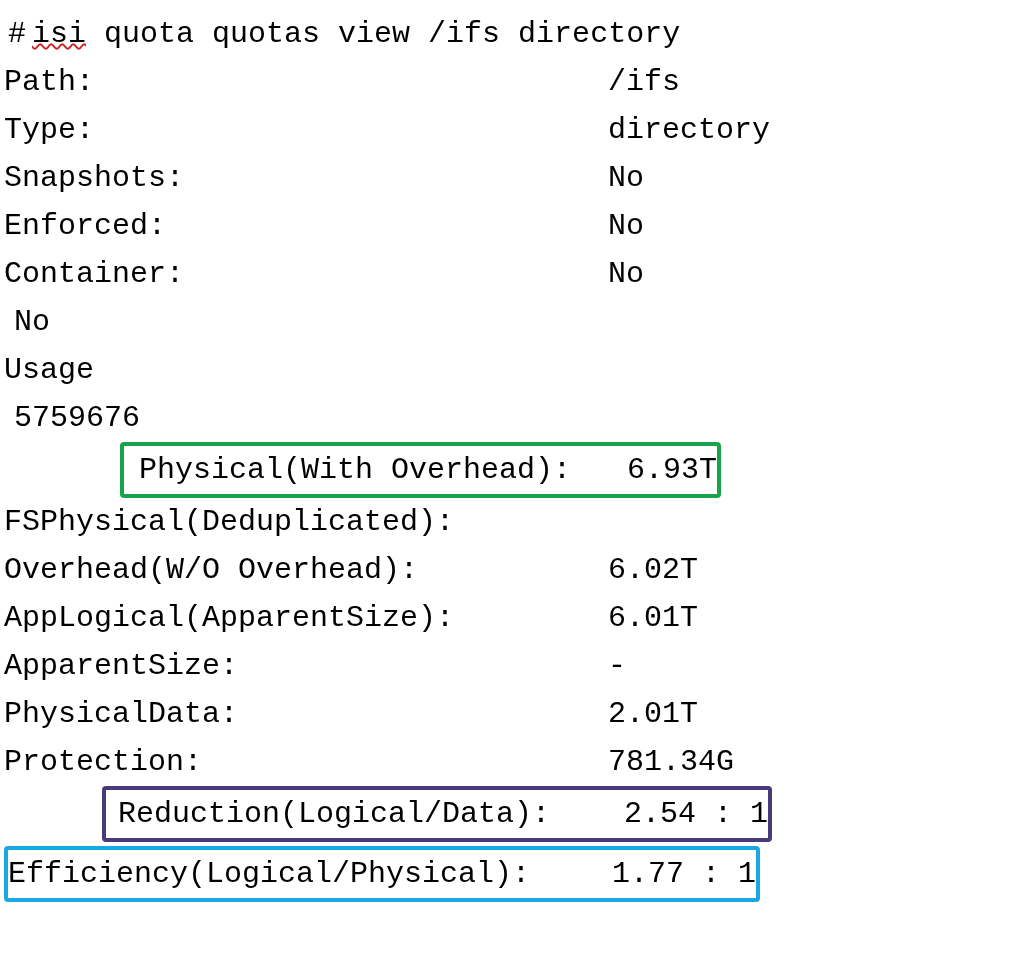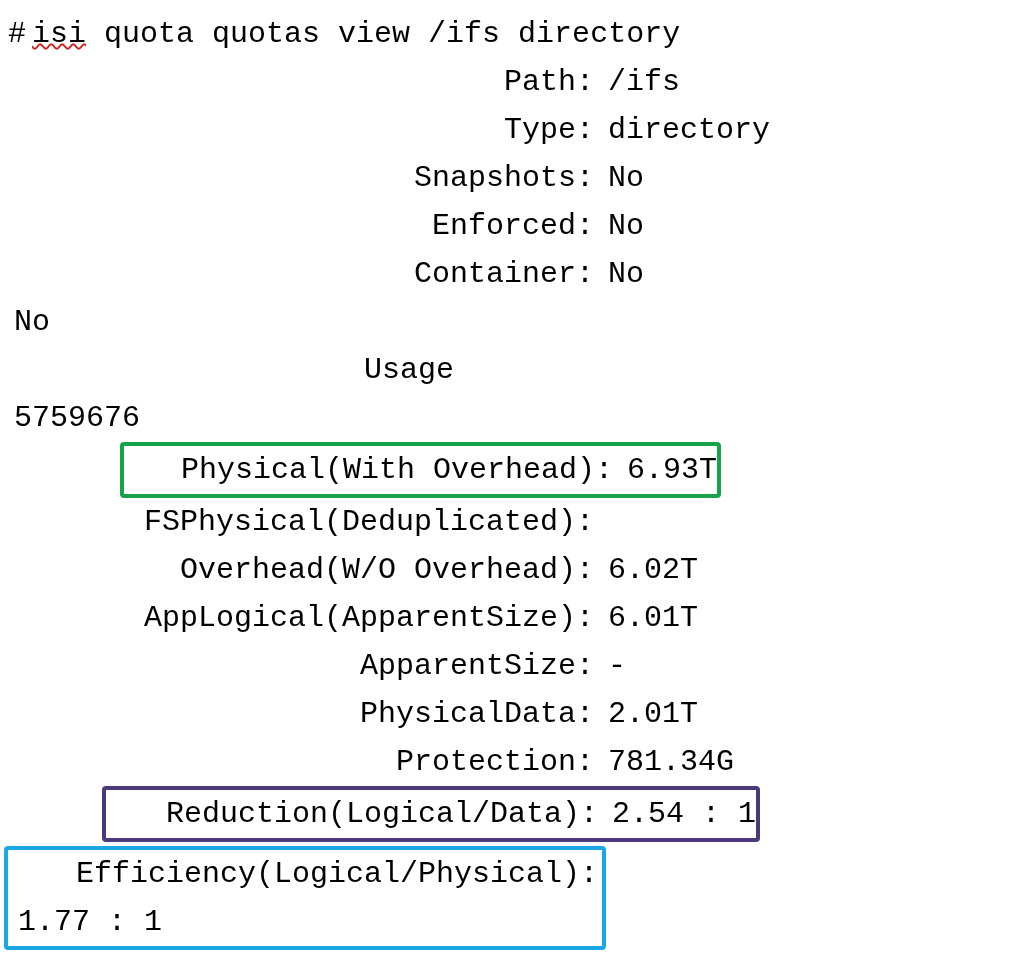--- a/index.html
+++ b/index.html
@@ -11,21 +11,20 @@
       padding: 10px 10px 10px 4px;
       line-height: 1.6;
       white-space: nowrap;
     }
     .line {
       display: flex;
     }
     .label {
       display: inline-block;
       width: 590px;
-      text-align: right;
       padding-right: 4px;
     }
     .value {
       display: inline-block;
       padding-left: 10px;
     }
     .prompt-line {
       padding-left: 4px;
     }
     .prompt-line .hash {
@@ -52,27 +51,26 @@
       margin-left: 112px;
       padding-left: 15px;
     }
     .box-green .label { width: 474px; }
     .box-purple .box-inner {
       border: 4px solid #4b3a7a;
       border-radius: 4px;
       display: inline-flex;
       margin-left: 94px;
     }
-    .box-purple .label { width: 492px; }
+    .box-purple .label { width: 492px; padding-left: 12px; }
     .box-blue .box-inner {
       border: 4px solid #1aa7e3;
       border-radius: 4px;
       display: inline-flex;
       margin-left: -4px;
-      flex-direction: column;
     }
     .box-blue .label { width: 590px; }
   </style>
 </head>
 <body>
 
 <div class="prompt-line">
   <span class="hash">#</span><span class="squiggly">isi</span>
   <span>quota quotas view /ifs directory</span>
 </div>

